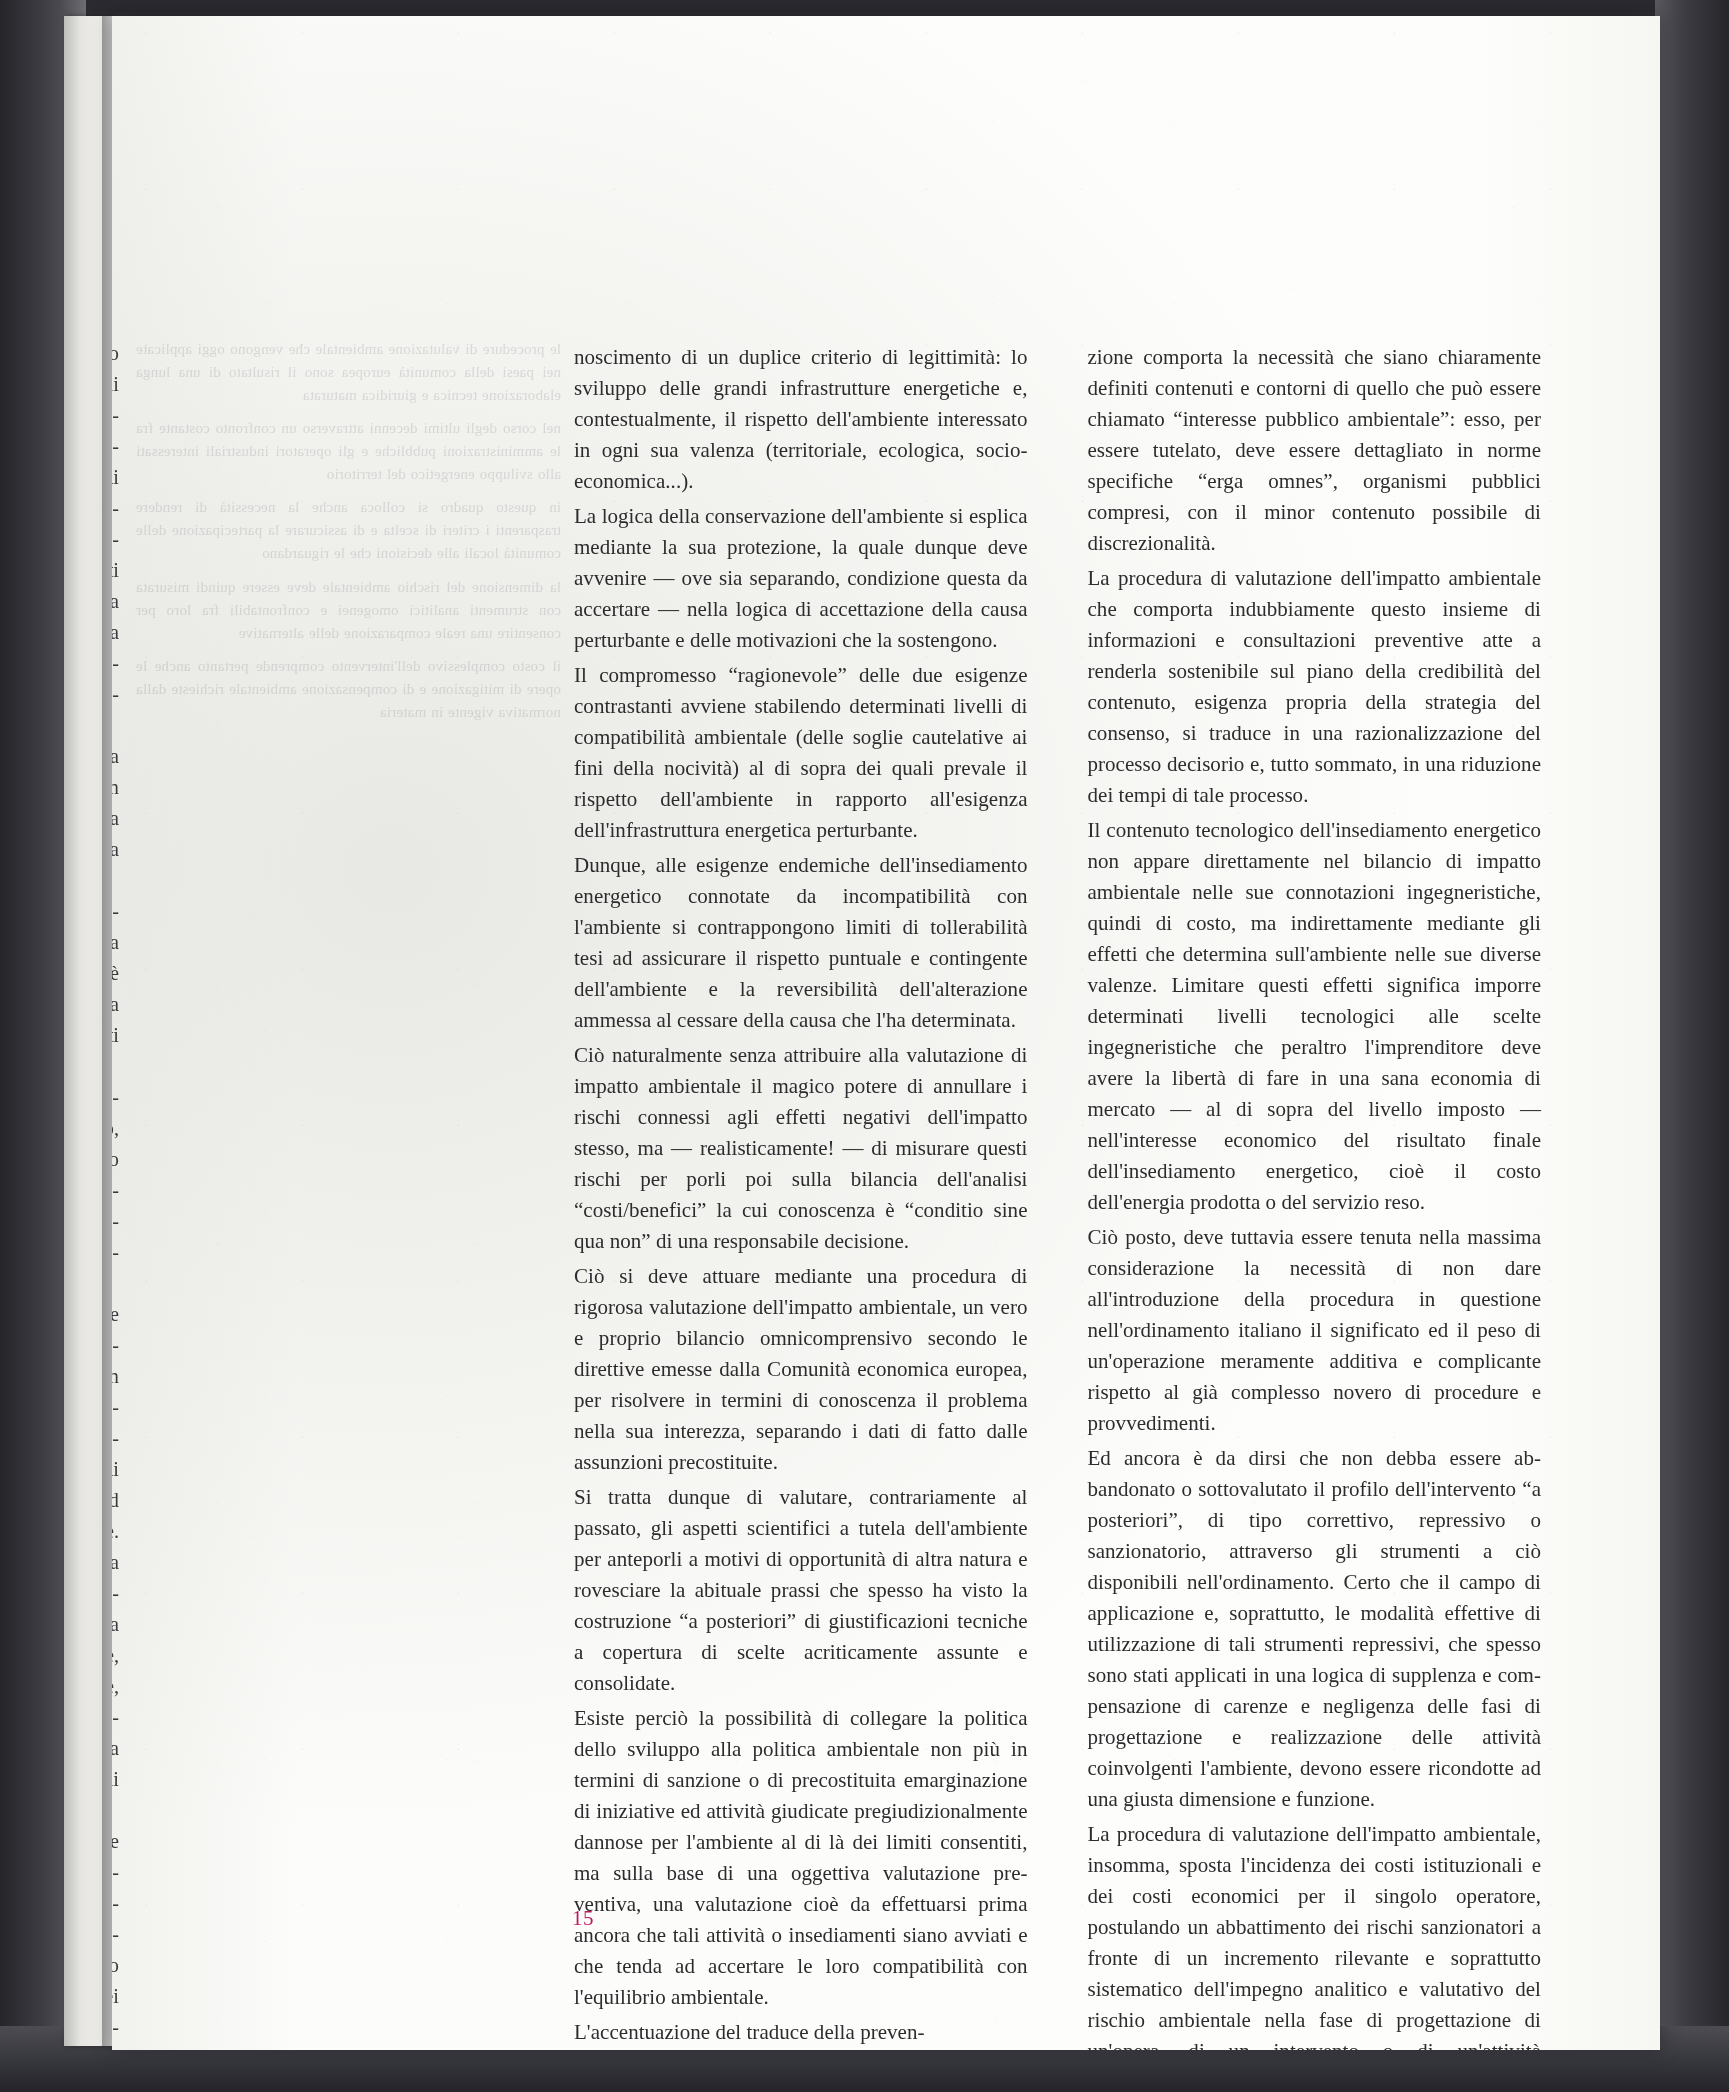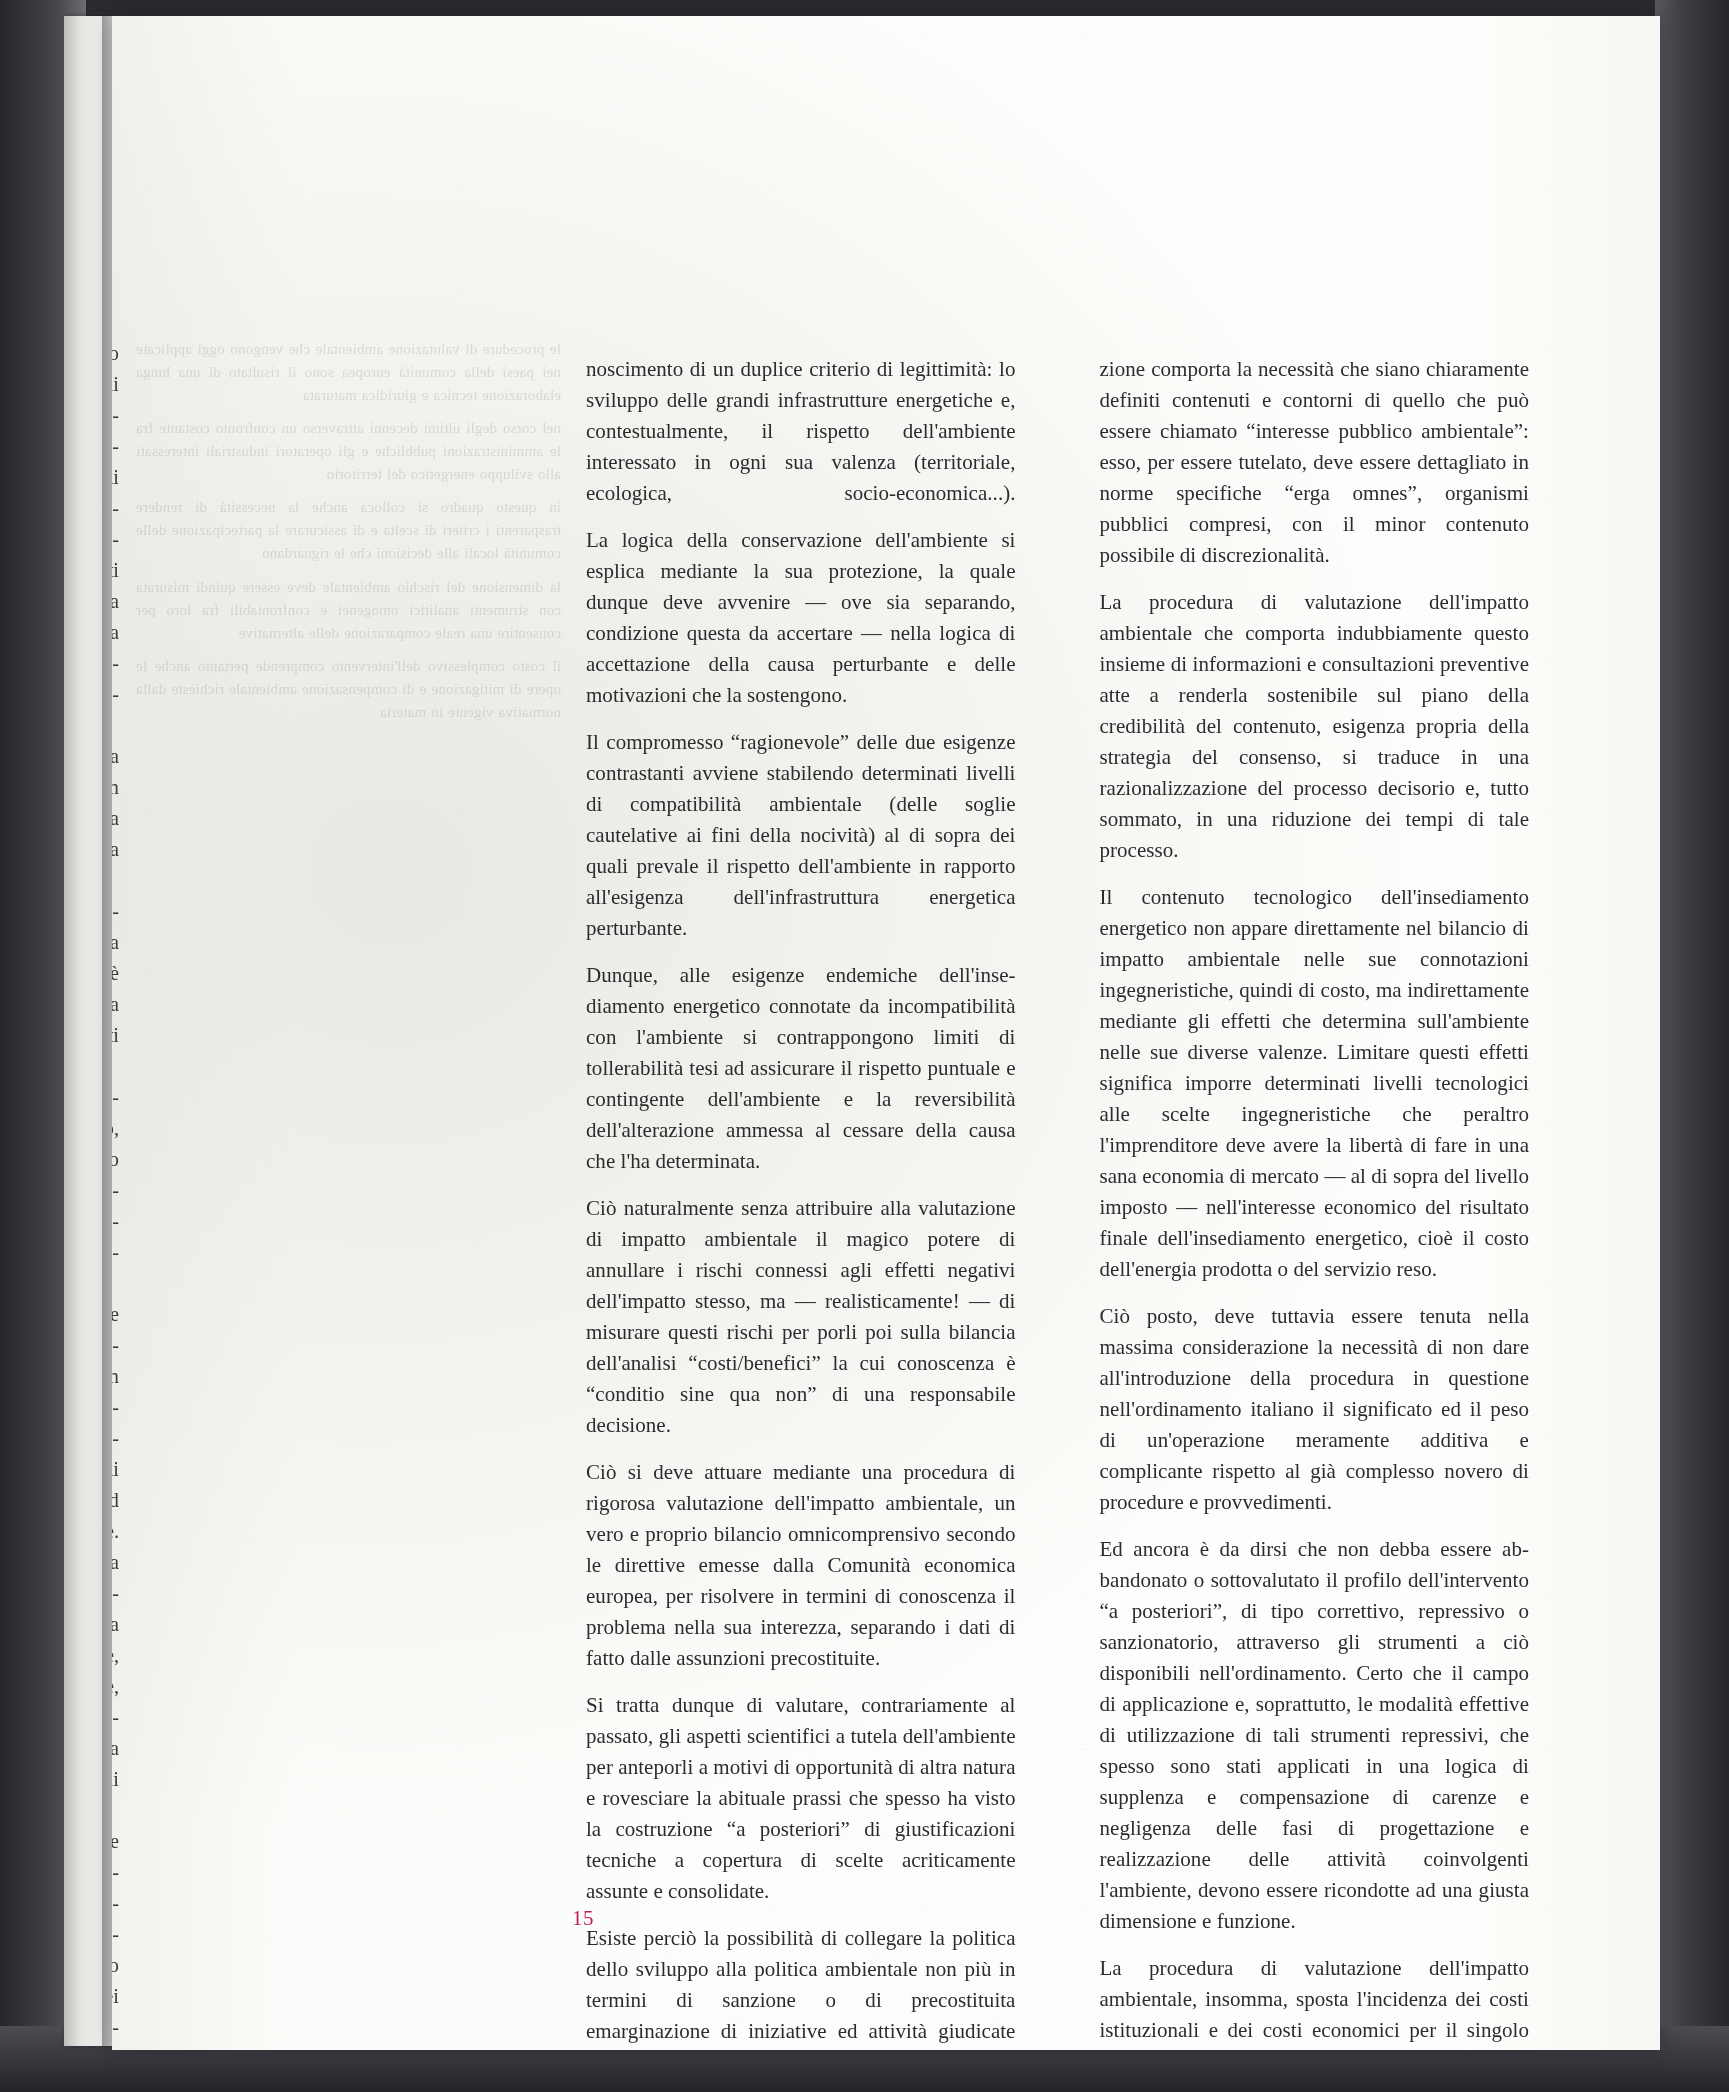--- a/index.html
+++ b/index.html
@@ -123,21 +123,21 @@
     width: 462px;
     color: #2c2c2e;
     font-size: 21px;
     line-height: 31px;
     text-align: justify;
     text-justify: inter-word;
     hyphens: manual;
     letter-spacing: 0.04px;
   }
   .col p {
-    margin: 16px;
+    margin: 4px;
     text-indent: 0;
   }
   .col p.last-line-full {
     text-align-last: justify;
   }
 
   .folio {
     position: absolute;
     left: 460px;
     top: 1890px;

